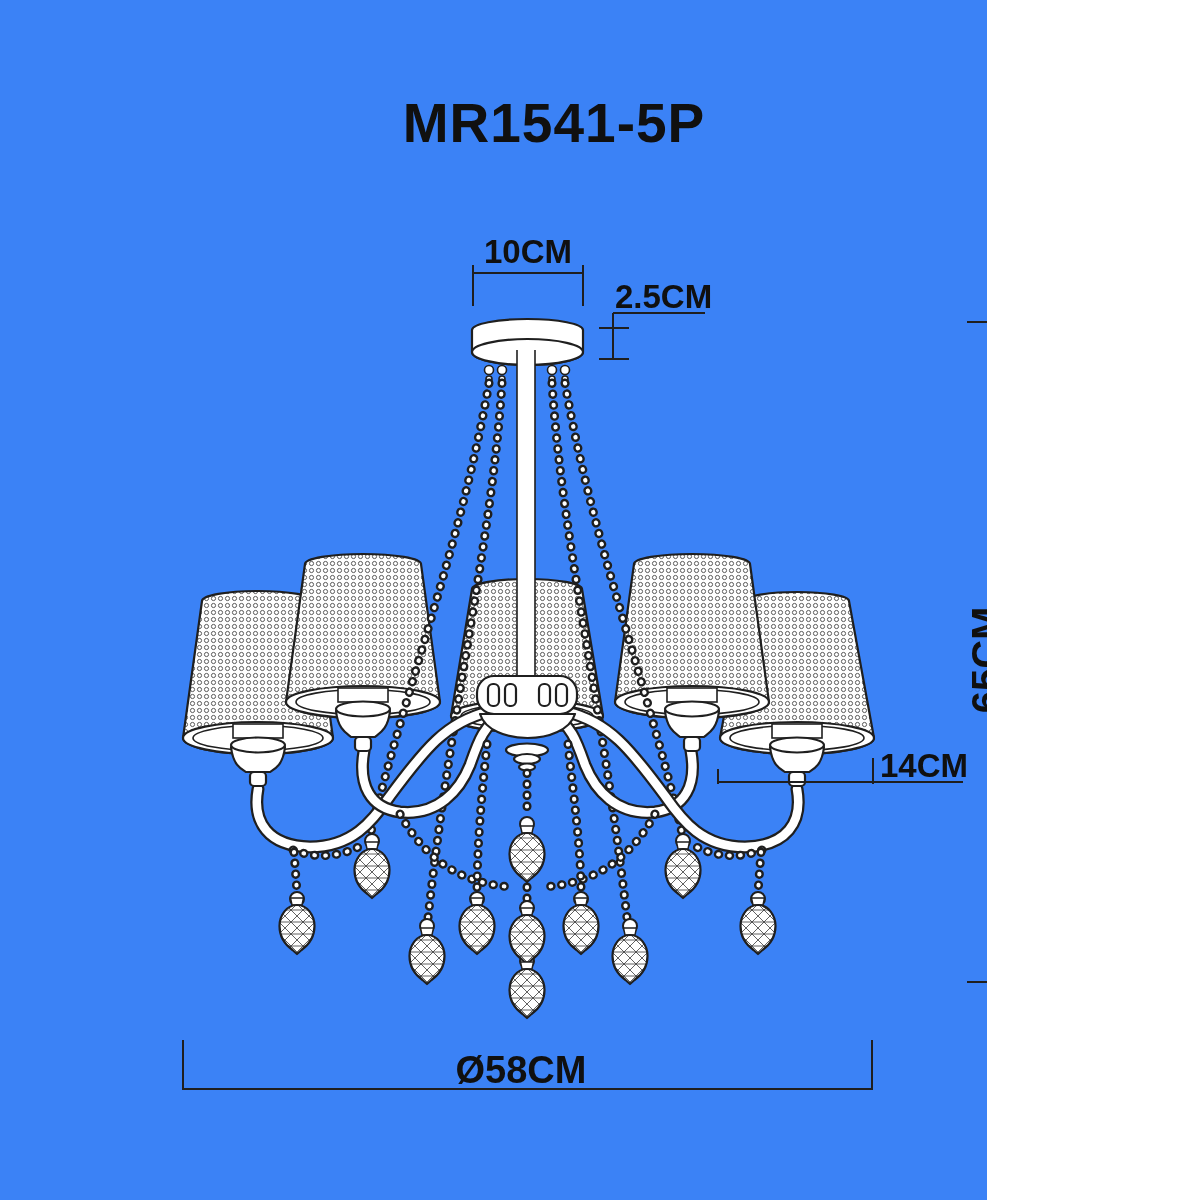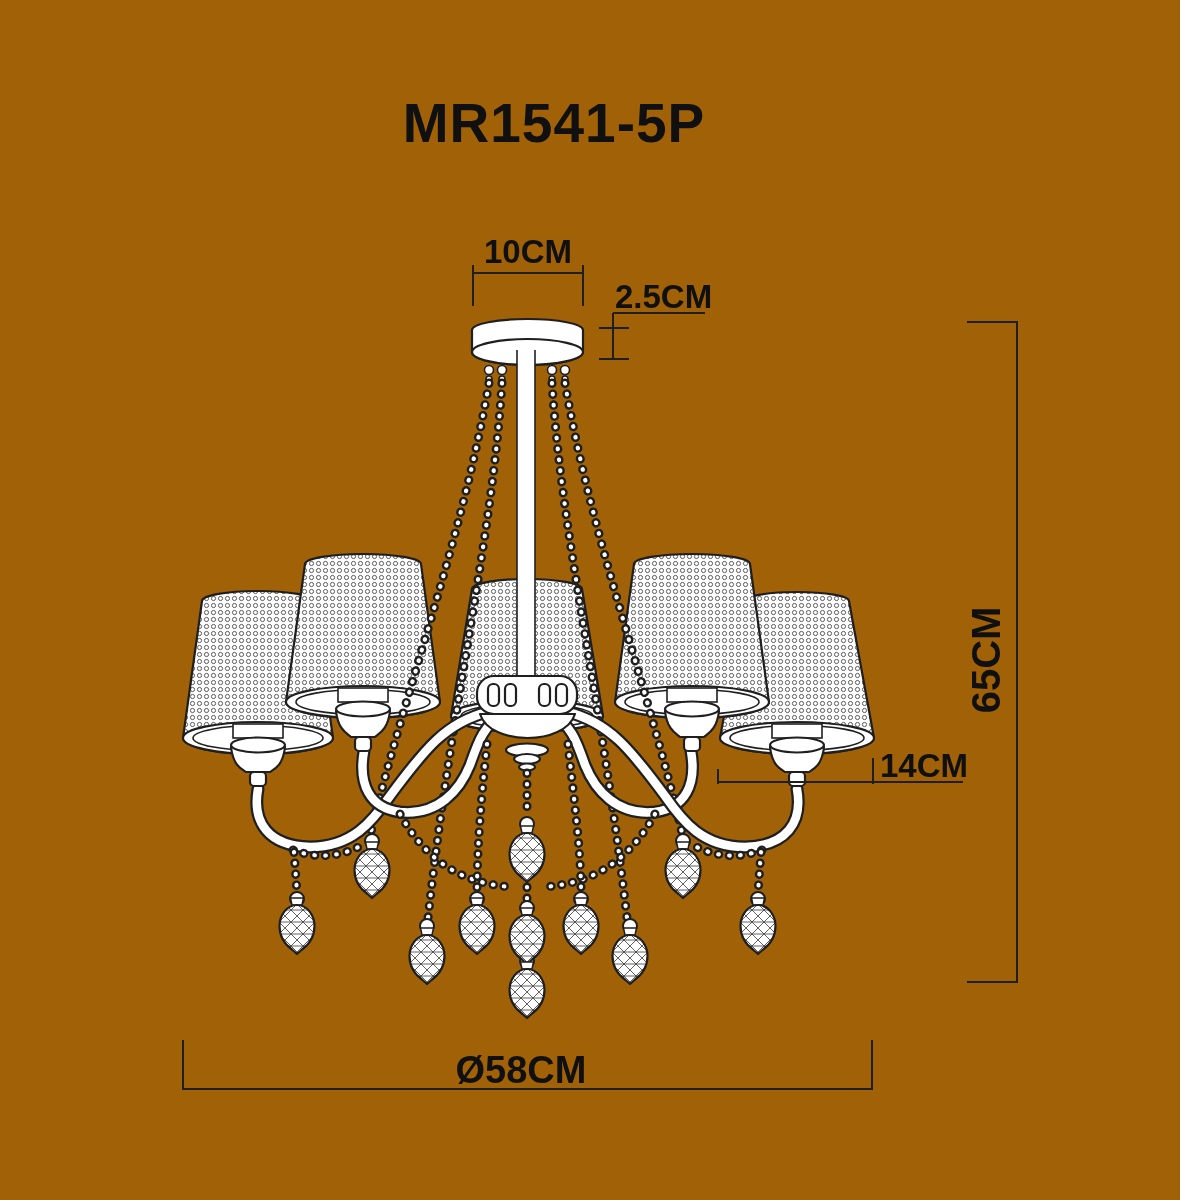--- a/index.html
+++ b/index.html
@@ -1,16 +1,16 @@
 <!DOCTYPE html>
 <html><head>
 <meta charset="utf-8">
 <style>
   html,body{margin:0;padding:0;background:#fff;}
-  .canvas{width:1180px;height:1200px;background:#a16207;position:relative;overflow:hidden;}
+  .canvas{width:987px;height:1200px;background:#3b82f6;position:relative;overflow:hidden;}
   svg{display:block;}
   .outline{fill:#ffffff;stroke:#1f1f1f;stroke-width:2.2;stroke-linejoin:round;}
   .meshfill{fill:url(#mesh);stroke:#1f1f1f;stroke-width:2.2;stroke-linejoin:round;}
   .thin{fill:none;stroke:#1f1f1f;stroke-width:1.6;}
   .thinw{fill:#ffffff;stroke:#1f1f1f;stroke-width:1.6;}
   .arm-o{fill:none;stroke:#1f1f1f;stroke-width:13;stroke-linecap:round;}
   .arm-i{fill:none;stroke:#ffffff;stroke-width:8.5;stroke-linecap:round;}
   .ch-o{fill:none;stroke:#1f1f1f;stroke-width:9;stroke-linecap:round;stroke-dasharray:0.5 10.5;}
   .ch-i{fill:none;stroke:#ffffff;stroke-width:4.2;stroke-linecap:round;stroke-dasharray:0.5 10.5;}
   .bead{fill:#ffffff;stroke:#1f1f1f;stroke-width:2;}

